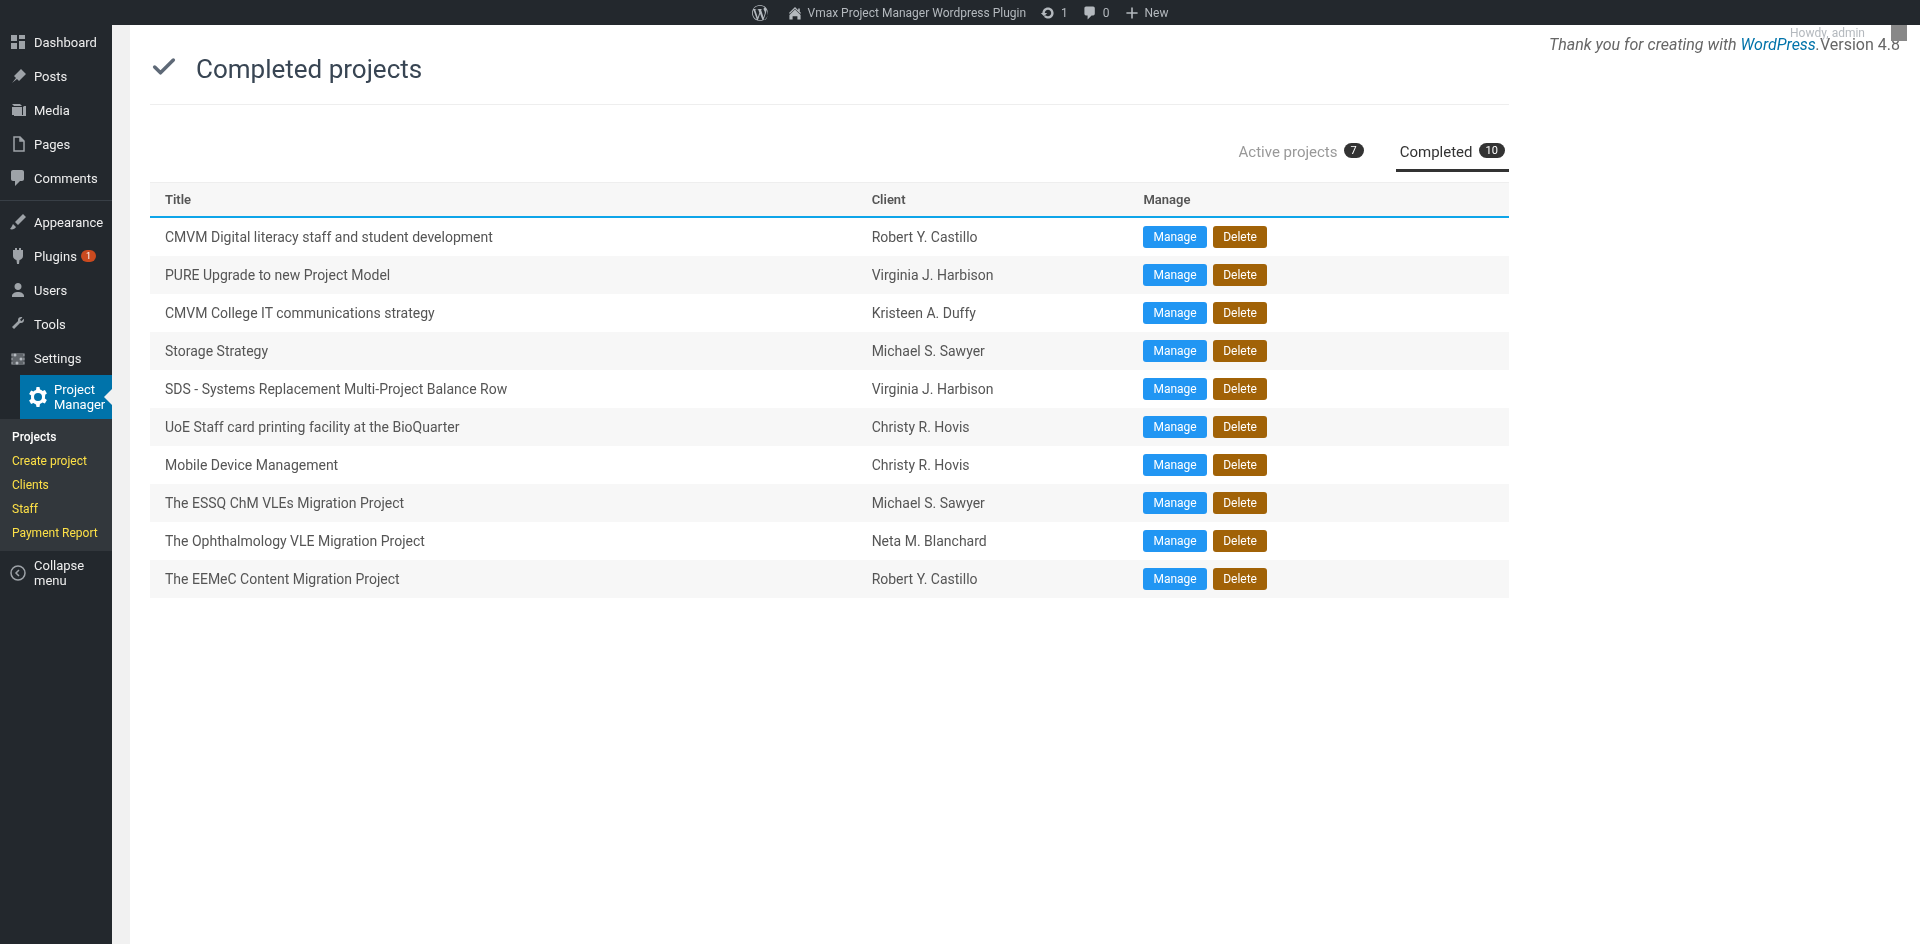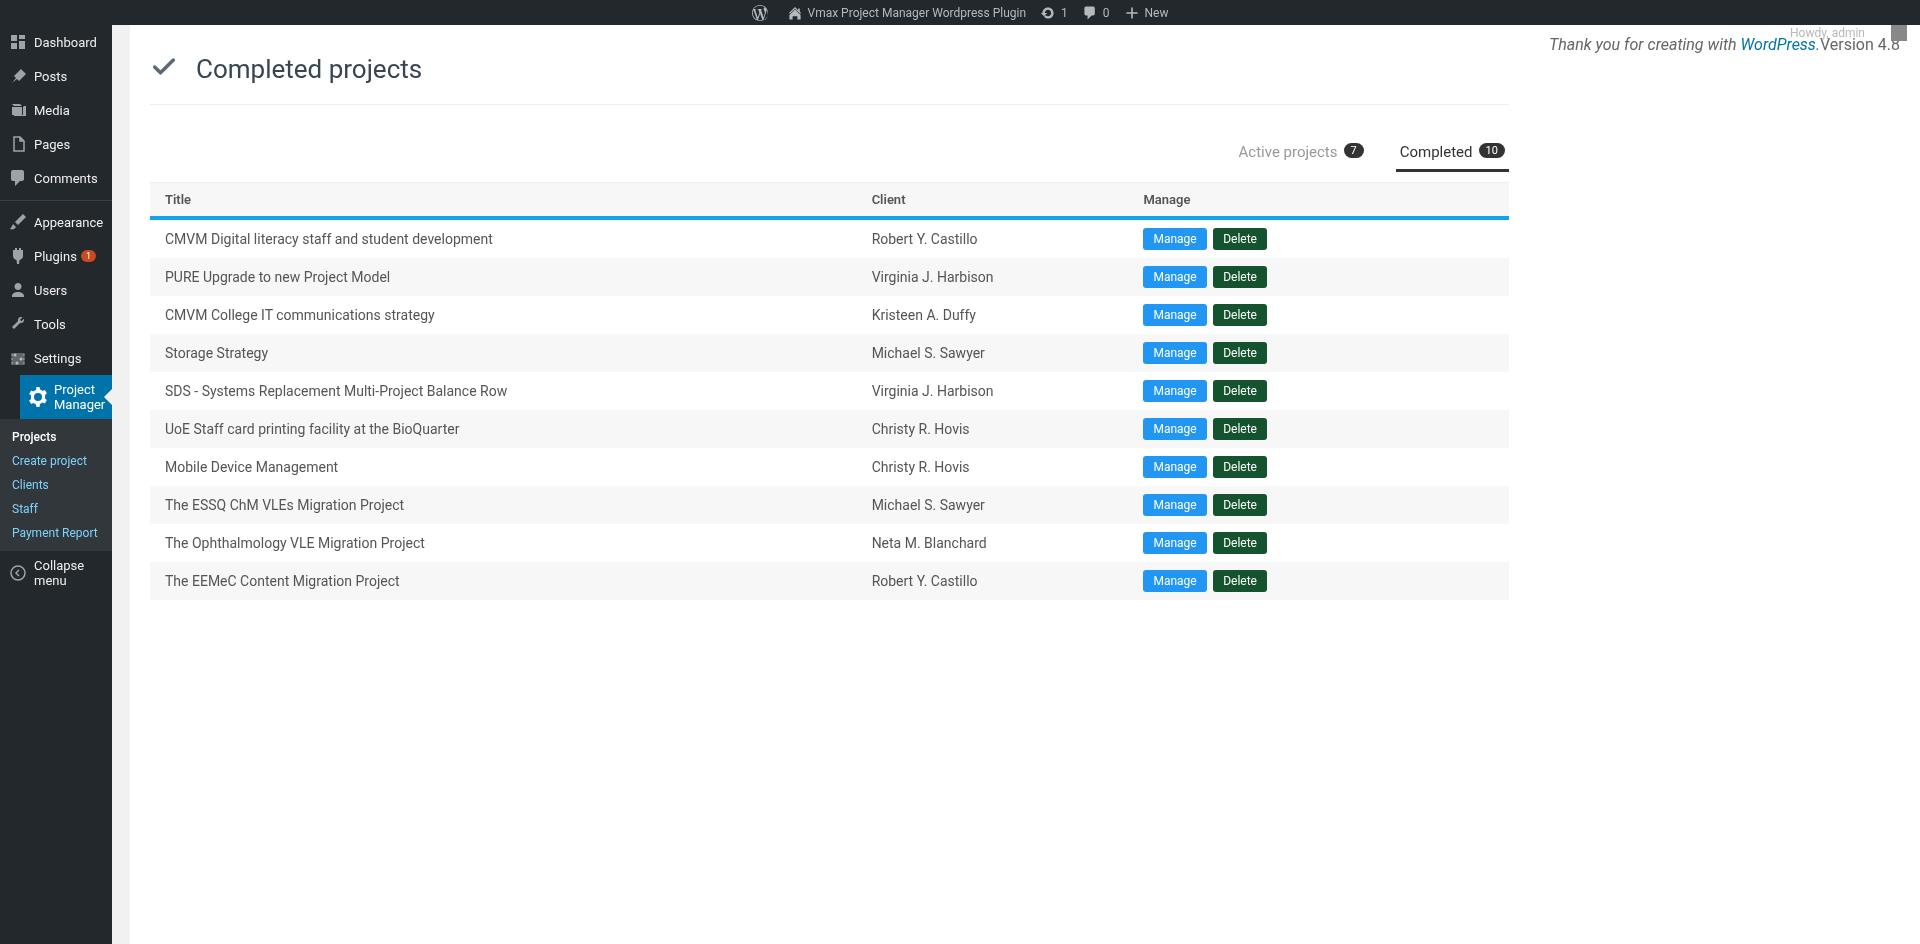--- a/index.html
+++ b/index.html
@@ -17,44 +17,44 @@
     .sidebar { position: fixed; top: 25px; left: 0; bottom: 0; width: 112px; background: #23282d; color: #eee; overflow-y: auto; }
     .menu-item { display: flex; align-items: center; padding: 7px 8px; color: #eee; font-size: 13px; cursor: pointer; }
     .menu-item.active { background: #0073aa; color: #fff; position: relative; margin-left: 20px; }
     .menu-item.active::after { content: ''; position: absolute; right: 0; top: 50%; transform: translateY(-50%); width: 0; height: 0; border-top: 8px solid transparent; border-bottom: 8px solid transparent; border-right: 8px solid #f1f1f1; }
     .menu-icon { width: 20px; height: 20px; margin-right: 6px; display: inline-flex; align-items: center; justify-content: center; color: rgba(240,245,250,.6); }
     .menu-item.active .menu-icon { color: #fff; }
     .badge-count { background: #ca4a1f; color: #fff; border-radius: 9px; font-size: 9px; padding: 1px 5px; margin-left: 4px; }
     
     
     .submenu { background: #32373c; padding: 6px 2px; }
-    .submenu-item { padding: 5px 10px; color: #7dd3fc; font-size: 12px; cursor: pointer; }
+    .submenu-item { padding: 5px 10px; color: #fde047; font-size: 12px; cursor: pointer; }
     .submenu-item.current { color: #fff; font-weight: 500; }
     
     
     .content { margin-left: 130px; margin-top: 25px; padding: 0; min-height: calc(100vh - 25px); background: #ffffff; display: flex; flex-direction: row; }
     .page-wrap { padding: 18px 20px 30px; flex: 1; }
     .page-title-row { display: flex; align-items: center; border-bottom: 1px solid #eee; padding: 10px 0 20px; }
     .checkmark-icon { margin-right: 18px; color: #5e6977; }
     .page-title { font-size: 26px; color: #384553; font-weight: 400; }
     
     
     .tabs-row { display: flex; justify-content: flex-end; margin-top: 30px; }
     .tab { padding: 8px 4px; font-size: 15px; color: #999; cursor: pointer; display: flex; align-items: flex-start; margin-left: 28px; border-bottom: 3px solid transparent; }
     .tab.active { color: #333; border-bottom-color: #333; }
     .tab-badge { background: #333; color: #fff; border-radius: 9px; font-size: 11px; padding: 1px 7px; margin-left: 6px; }
     
     
     .projects-table { width: 100%; border-collapse: collapse; margin-top: 10px; }
-    .projects-table th { background: #f7f7f7; text-align: left; padding: 9px 15px; font-size: 13px; font-weight: 600; color: #555; border-top: 1px solid #eee; border-bottom: 4px solid #0ea5e9; }
+    .projects-table th { background: #f7f7f7; text-align: left; padding: 9px 15px; font-size: 13px; font-weight: 600; color: #555; border-top: 1px solid #eee; border-bottom: 2px solid #0ea5e9; }
     .projects-table td { padding: 8px 15px; font-size: 14px; color: #555; }
     .projects-table tbody tr:nth-child(even) { background: #f7f7f7; }
     .btn { display: inline-block; padding: 4px 10px; font-size: 12px; border-radius: 3px; color: #fff; cursor: pointer; margin-right: 3px; }
     .btn-manage { background: #2196F3; }
-    .btn-delete { background: #14532d; }
+    .btn-delete { background: #a16207; }
     
     
     .footer { display: flex; padding: 10px 20px 0; font-size: 16px; color: #666; font-style: italic; }
     .footer a { color: #0073aa; text-decoration: none; }
     .footer .right { font-style: normal; }
     
     .dashicon { width: 16px; height: 16px; fill: currentColor; }
     .dashicon-20 { width: 20px; height: 20px; fill: currentColor; }
   </style>
 </head>

